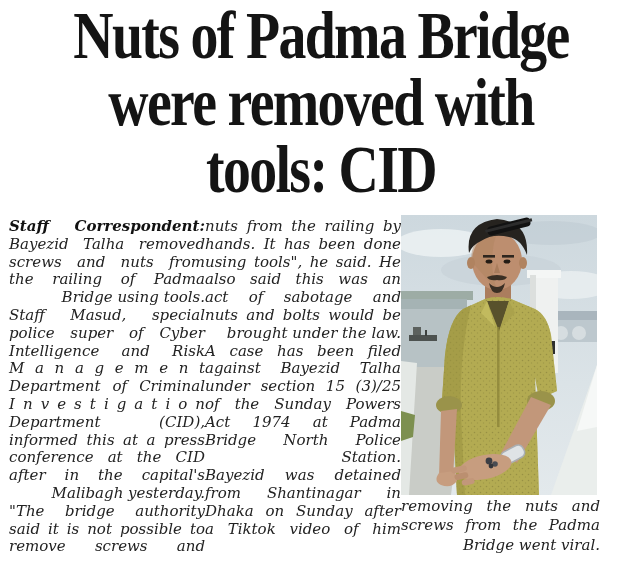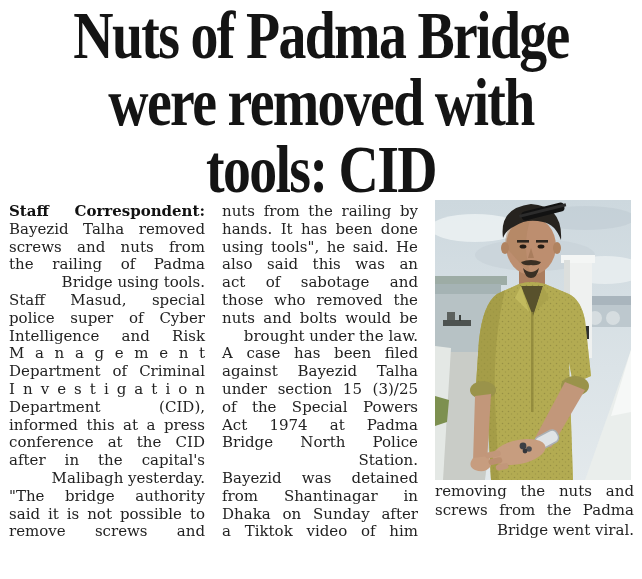--- a/index.html
+++ b/index.html
@@ -7,38 +7,40 @@
     position:relative;
     width:642px;height:579px;
     background:#ffffff;
     overflow:hidden;
     font-family:"DejaVu Serif","Liberation Serif",serif;
     color:#1e1e1e;
   }
   
   .headline{
     padding-top:2px;
+    margin-bottom:15px;
   }
   .hline{
     font-family:"Liberation Serif","DejaVu Serif",serif;
     font-weight:bold;
     font-size:68px;
     line-height:67px;
     text-align:center;
     color:#141414;
     letter-spacing:-2px;
     transform:scaleX(0.82);
     transform-origin:50% 50%;
     white-space:nowrap;
   }
   
   .content{
     display:flex;
     padding:0 10px 0 9px;
-    gap:17px;
+    gap:0;
+    font-style:italic;
   }
   .col{width:196px;flex:0 0 196px;}
   .col-figure{width:199px;flex:0 0 199px;margin-top:-3px;}
   .bodyline{
     font-size:15px;
     line-height:17.8px;
     white-space:nowrap;
     text-align:right;
     color:#222222;
   }
@@ -90,27 +92,26 @@
         <div class="bodyline just">said it is not possible to</div>
         <div class="bodyline just">remove screws and</div>
       </div>
 
     <div class="col">
         <div class="bodyline just">nuts from the railing by</div>
         <div class="bodyline just">hands. It has been done</div>
         <div class="bodyline just">using tools", he said. He</div>
         <div class="bodyline just">also said this was an</div>
         <div class="bodyline just">act of sabotage and</div>
-        <div class="bodyline just">those who removed the</div>
         <div class="bodyline just">nuts and bolts would be</div>
         <div class="bodyline">brought under the law.</div>
         <div class="bodyline just">A case has been filed</div>
         <div class="bodyline just">against Bayezid Talha</div>
         <div class="bodyline just">under section 15 (3)/25</div>
-        <div class="bodyline just">of the Special Powers</div>
+        <div class="bodyline just">of the Sunday Powers</div>
         <div class="bodyline just">Act 1974 at Padma</div>
         <div class="bodyline just">Bridge North Police</div>
         <div class="bodyline">Station.</div>
         <div class="bodyline just">Bayezid was detained</div>
         <div class="bodyline just">from Shantinagar in</div>
         <div class="bodyline just">Dhaka on Sunday after</div>
         <div class="bodyline just">a Tiktok video of him</div>
       </div>
 
     <div class="col-figure">

